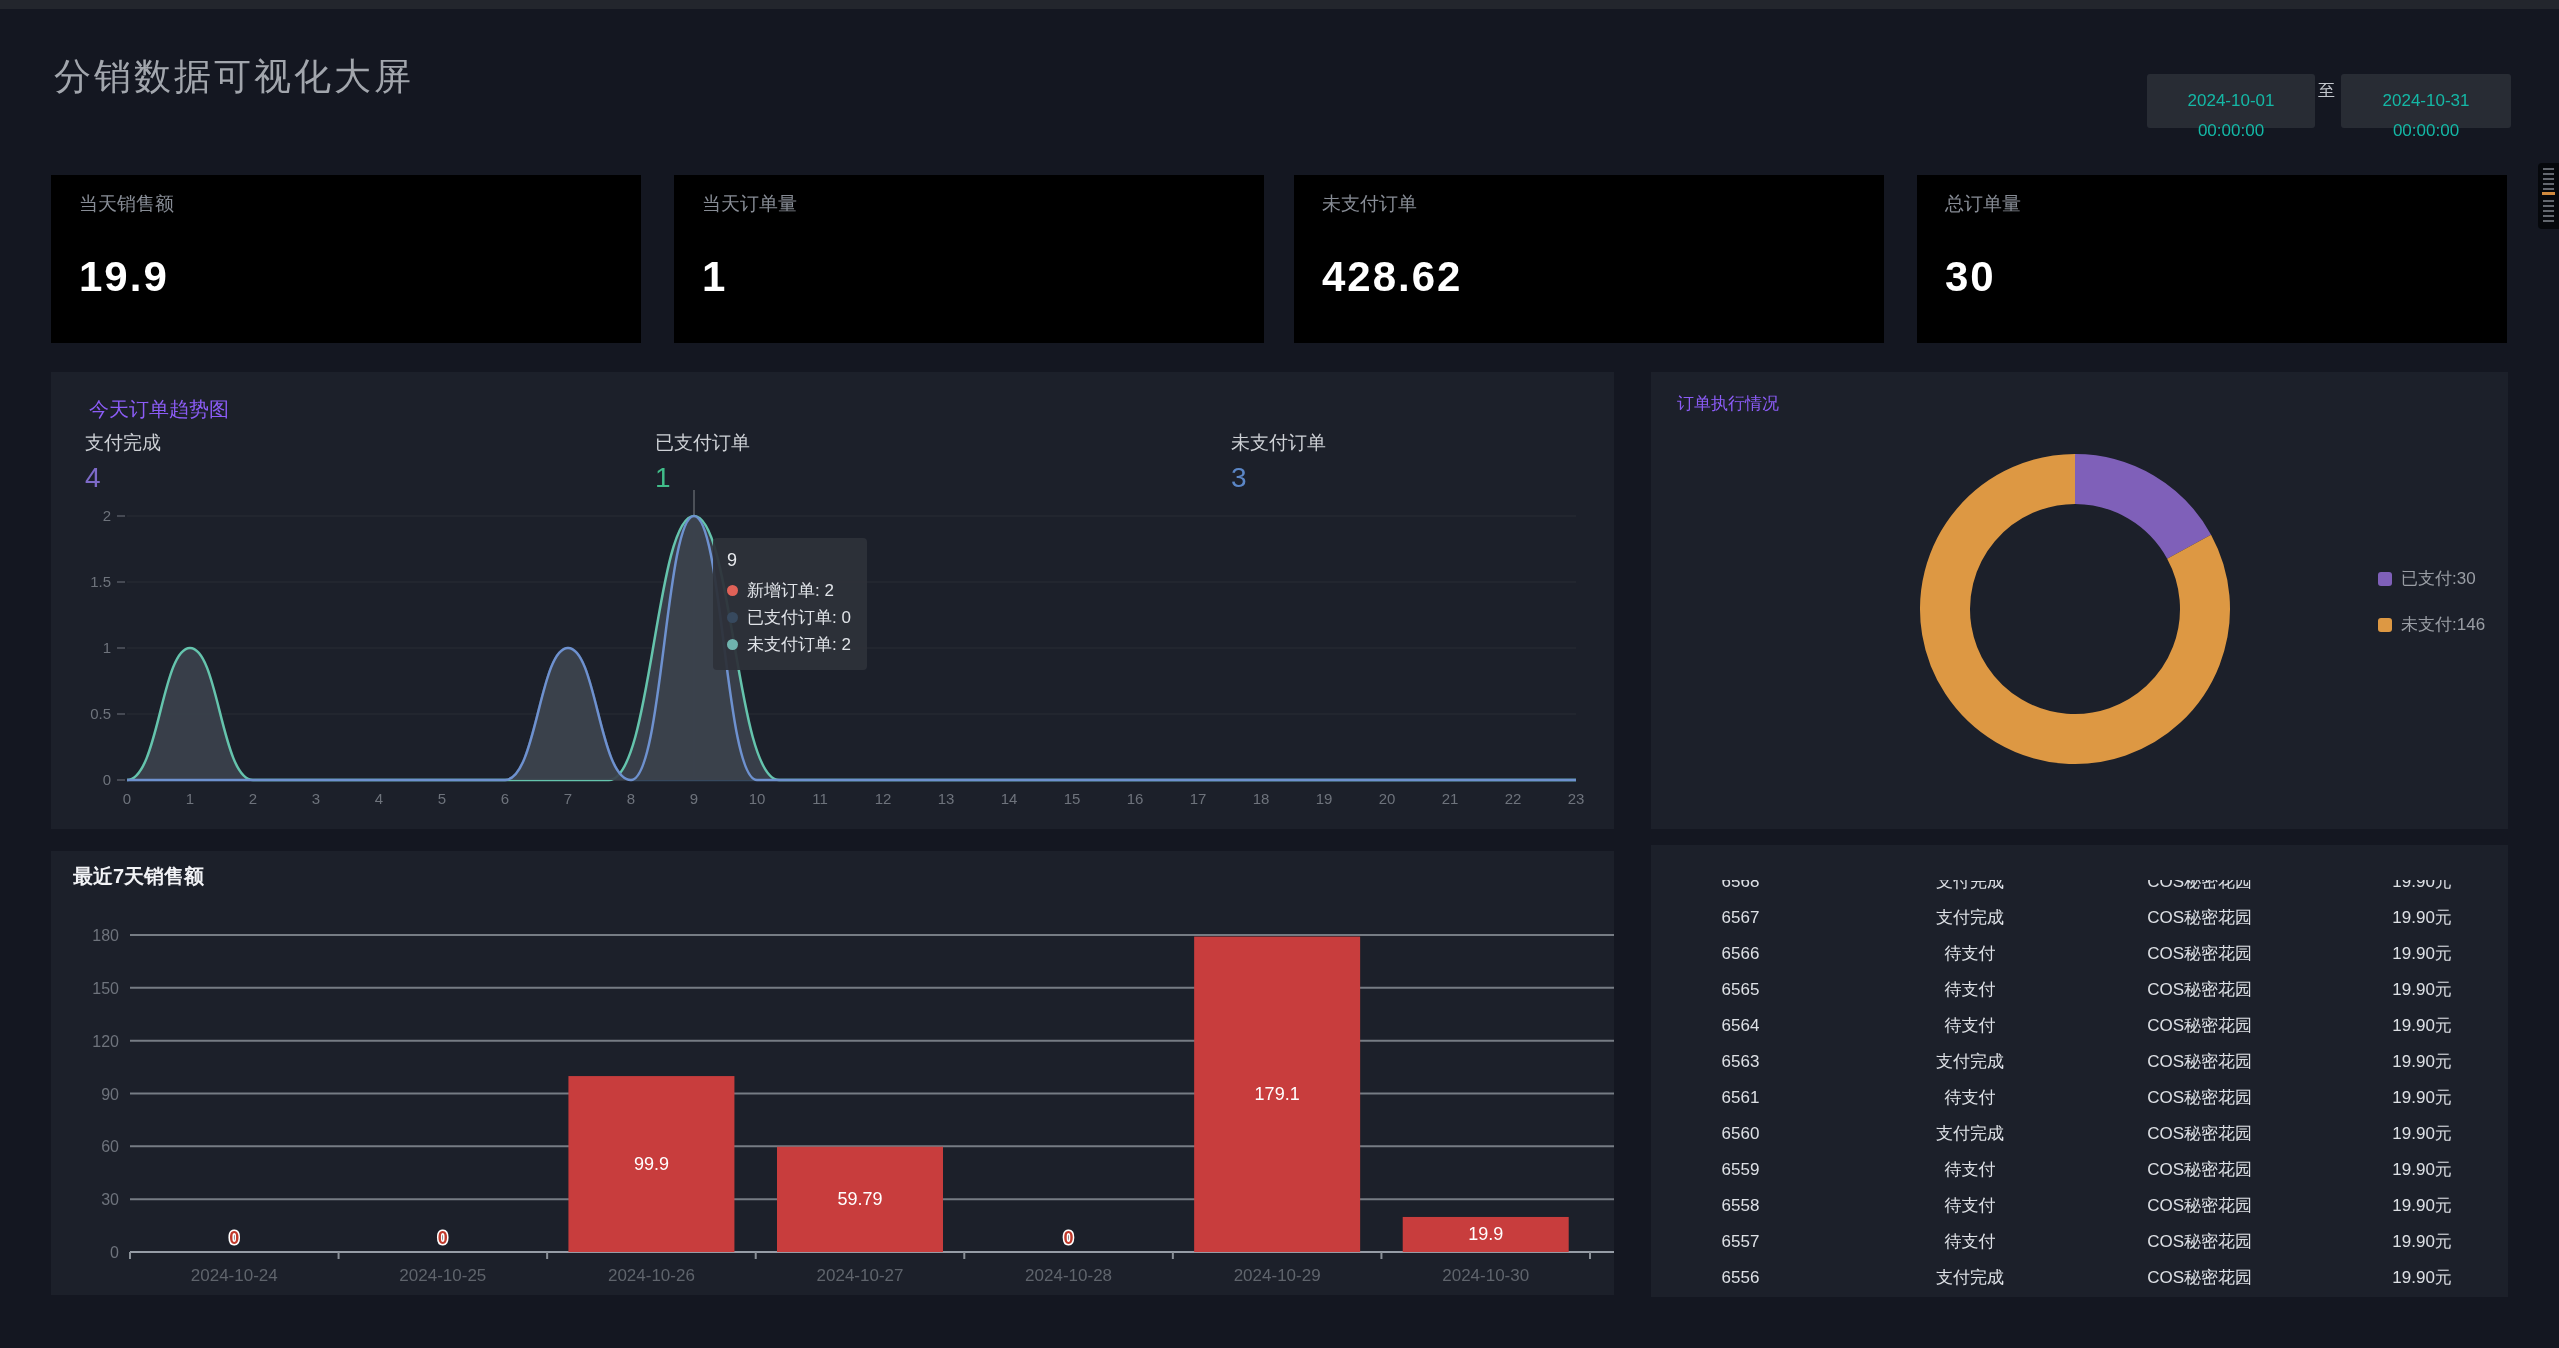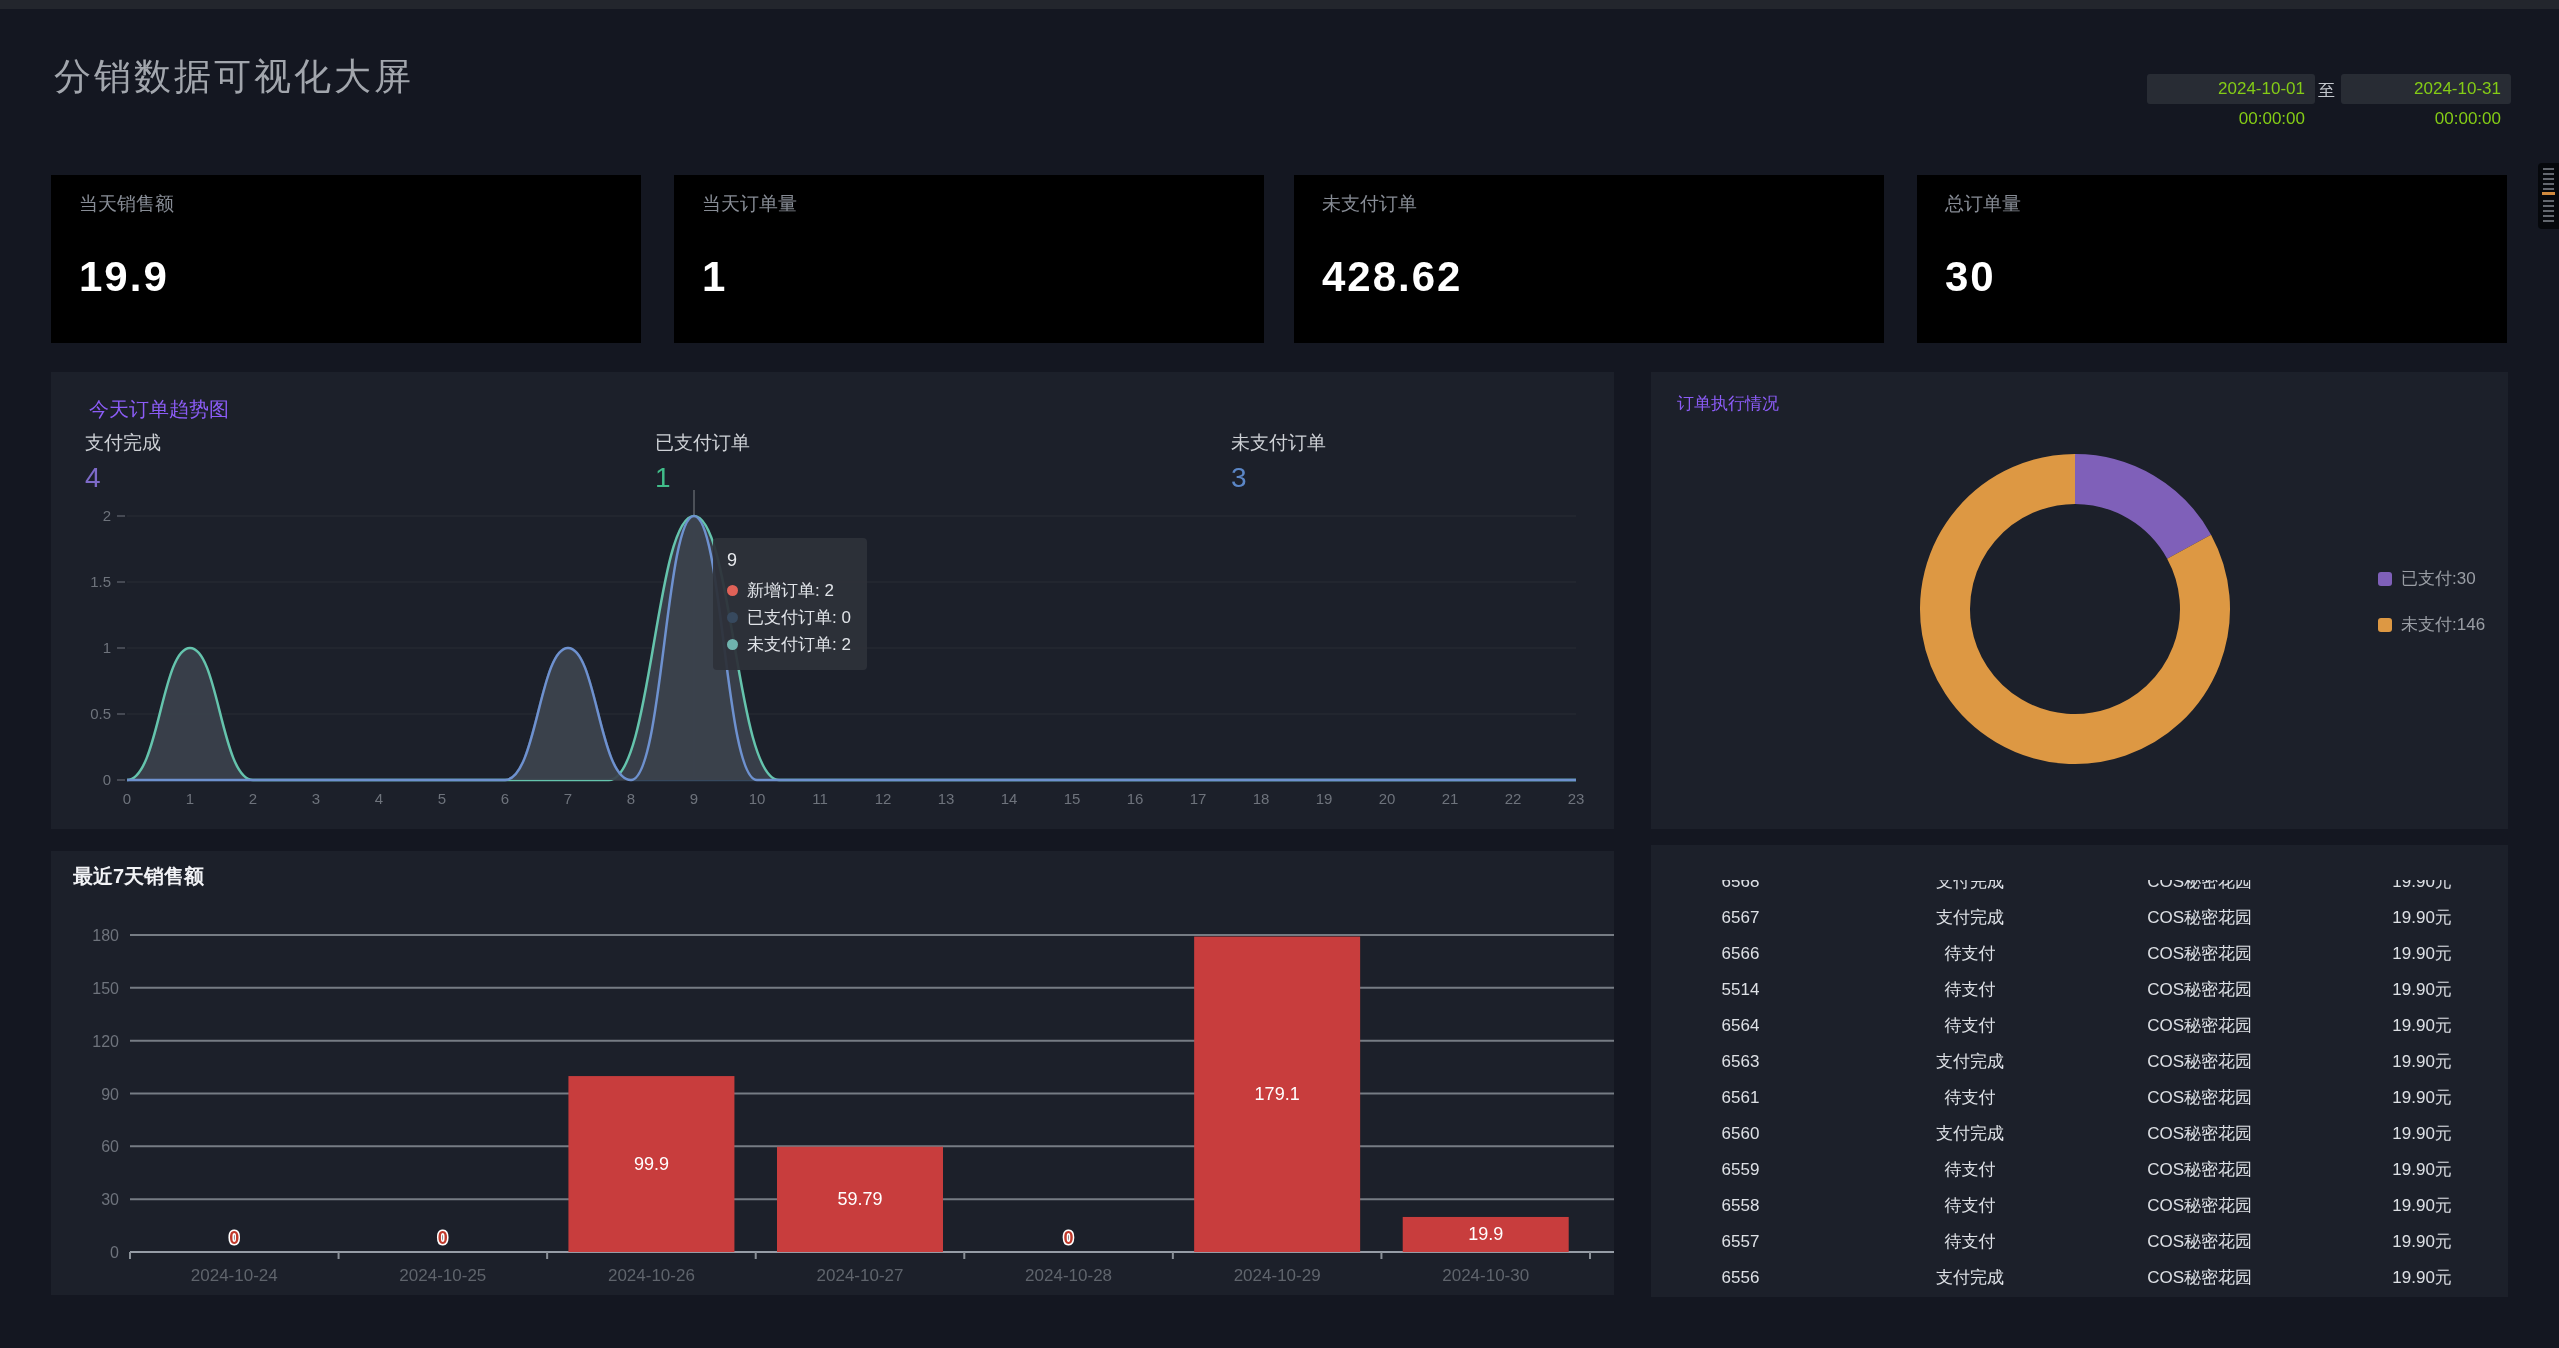--- a/index.html
+++ b/index.html
@@ -6,21 +6,21 @@
   body{width:2559px;height:1348px;position:relative;overflow:hidden;
        font-family:"Liberation Sans","DejaVu Sans",sans-serif;
        background:#141721;}
   .abs{position:absolute;}
   
   #topstrip{left:0;top:0;width:2559px;height:9px;background:#23262d;}
   
   #page-title{left:54px;top:52px;font-size:37px;letter-spacing:3px;color:#a2a6ad;}
   
   .datebox{height:30px;line-height:30px;background:#282c34;border-radius:3px;
-           color:#84cc16;font-size:17px;text-align:right;padding:0 10px;}
+           color:#14b8a6;font-size:17px;text-align:center;padding:12px 10px;}
   #date-start{left:2147px;top:74px;width:148px;}
   #date-sep{left:2318px;top:79px;font-size:17px;color:#c3c7cd;}
   #date-end{left:2341px;top:74px;width:150px;}
   
   .card{top:175px;width:590px;height:168px;background:#000000;}
   .card .clabel{position:absolute;left:28px;top:16px;font-size:19px;color:#878c95;}
   .card .cvalue{position:absolute;left:28px;top:78px;font-size:42px;font-weight:bold;
                 color:#ffffff;letter-spacing:2px;}
   
   .panel{background:#1c202a;}
@@ -251,21 +251,21 @@
           <div class="tc2">COS秘密花园</div>
           <div class="tc3">19.90元</div>
         </div>
         <div class="trow">
           <div class="tc0">6566</div>
           <div class="tc1">待支付</div>
           <div class="tc2">COS秘密花园</div>
           <div class="tc3">19.90元</div>
         </div>
         <div class="trow">
-          <div class="tc0">5514</div>
+          <div class="tc0">6565</div>
           <div class="tc1">待支付</div>
           <div class="tc2">COS秘密花园</div>
           <div class="tc3">19.90元</div>
         </div>
         <div class="trow">
           <div class="tc0">6564</div>
           <div class="tc1">待支付</div>
           <div class="tc2">COS秘密花园</div>
           <div class="tc3">19.90元</div>
         </div>

